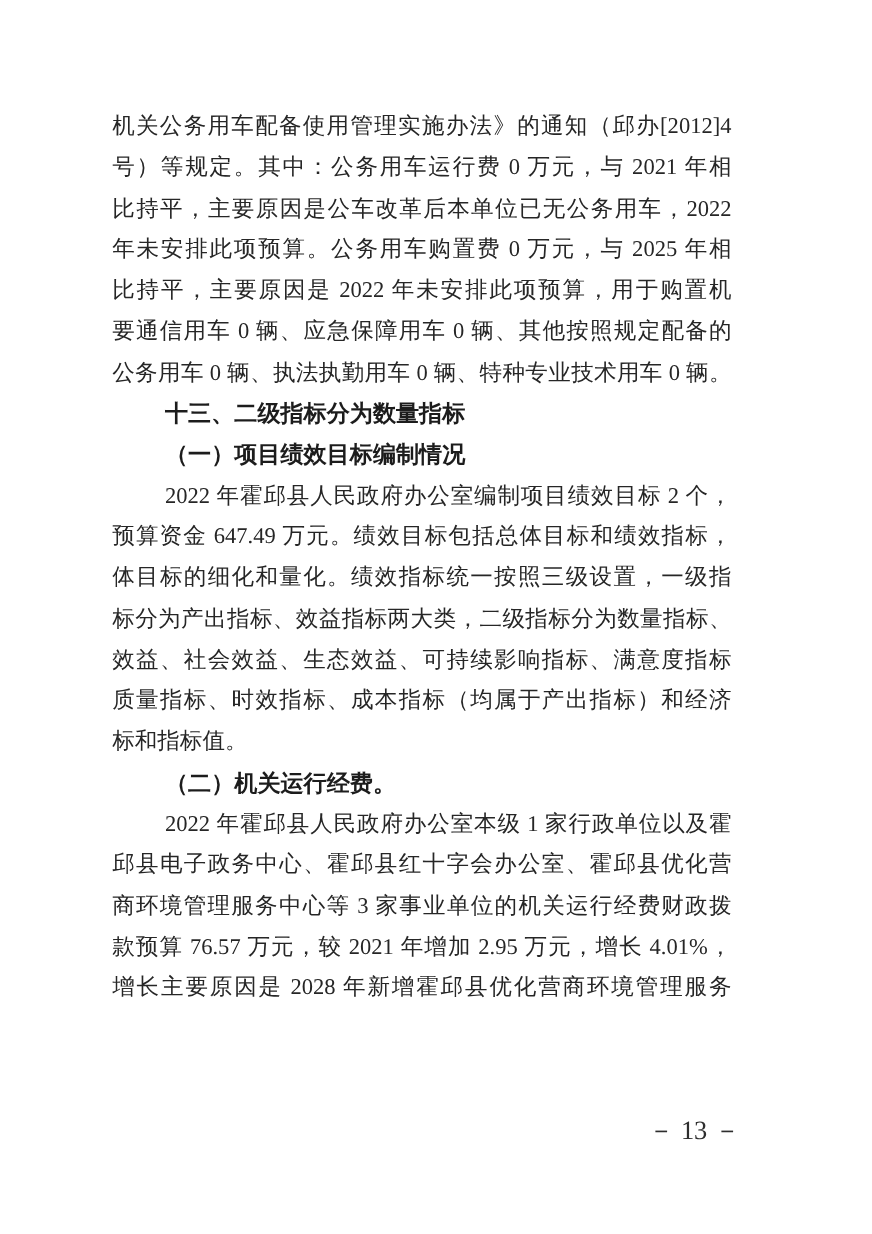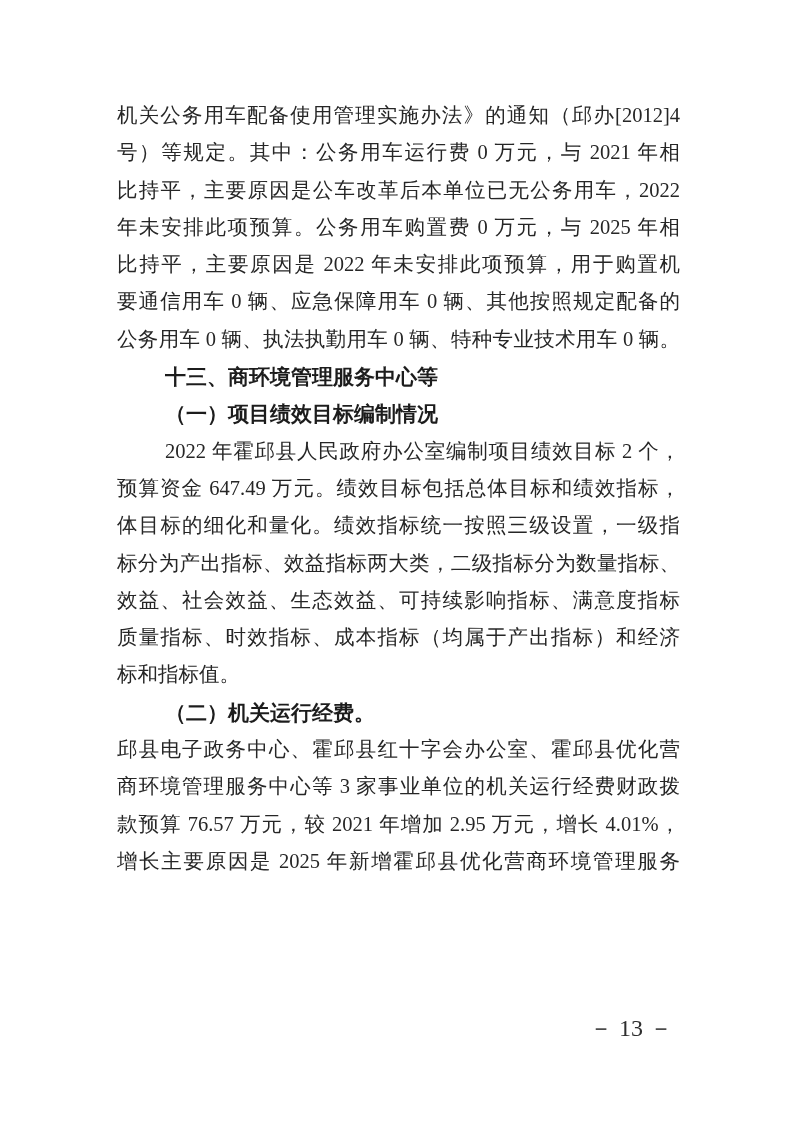--- a/index.html
+++ b/index.html
@@ -6,21 +6,21 @@
   .page{
     position:relative;
     width:793px;height:1122px;
     background:#ffffff;
     overflow:hidden;
     font-family:"Liberation Serif","DejaVu Serif",serif;
     color:#262626;
   }
   .textblock{
     position:absolute;
-    left:117px;top:97px;
+    left:102px;top:97px;
     width:563px;
   }
   .line{
     height:37.3px;
     line-height:37.3px;
     font-size:20.5px;
     overflow:hidden;
     text-align:left;
     white-space:pre-wrap;
   }
@@ -52,29 +52,30 @@
 
 <div class="page">
   <div class="textblock">
     <div class="line justify">机关公务用车配备使用管理实施办法》的通知（邱办[2012]4</div>
     <div class="line justify">号）等规定。其中：公务用车运行费 0 万元，与 2021 年相</div>
     <div class="line justify">比持平，主要原因是公车改革后本单位已无公务用车，2022</div>
     <div class="line justify">年未安排此项预算。公务用车购置费 0 万元，与 2025 年相</div>
     <div class="line justify">比持平，主要原因是 2022 年未安排此项预算，用于购置机</div>
     <div class="line justify">要通信用车 0 辆、应急保障用车 0 辆、其他按照规定配备的</div>
     <div class="line justify">公务用车 0 辆、执法执勤用车 0 辆、特种专业技术用车 0 辆。</div>
-    <div class="line heading indent">十三、商环境管理服务中心等</div>
+    <div class="line heading indent">十三、二级指标分为数量指标</div>
     <div class="line heading indent">（一）项目绩效目标编制情况</div>
     <div class="line justify indent">2022 年霍邱县人民政府办公室编制项目绩效目标 2 个，</div>
     <div class="line justify">预算资金 647.49 万元。绩效目标包括总体目标和绩效指标，</div>
     <div class="line justify">体目标的细化和量化。绩效指标统一按照三级设置，一级指</div>
     <div class="line justify">标分为产出指标、效益指标两大类，二级指标分为数量指标、</div>
     <div class="line justify">效益、社会效益、生态效益、可持续影响指标、满意度指标</div>
     <div class="line justify">质量指标、时效指标、成本指标（均属于产出指标）和经济</div>
     <div class="line">标和指标值。</div>
     <div class="line heading indent">（二）机关运行经费。</div>
+    <div class="line justify indent">2022 年霍邱县人民政府办公室本级 1 家行政单位以及霍</div>
     <div class="line justify">邱县电子政务中心、霍邱县红十字会办公室、霍邱县优化营</div>
     <div class="line justify">商环境管理服务中心等 3 家事业单位的机关运行经费财政拨</div>
     <div class="line justify">款预算 76.57 万元，较 2021 年增加 2.95 万元，增长 4.01%，</div>
-    <div class="line justify">增长主要原因是 2025 年新增霍邱县优化营商环境管理服务</div>
+    <div class="line justify">增长主要原因是 2028 年新增霍邱县优化营商环境管理服务</div>
   </div>
   <div class="page-number">－ 13 －</div>
 </div>
 
 </body></html>

